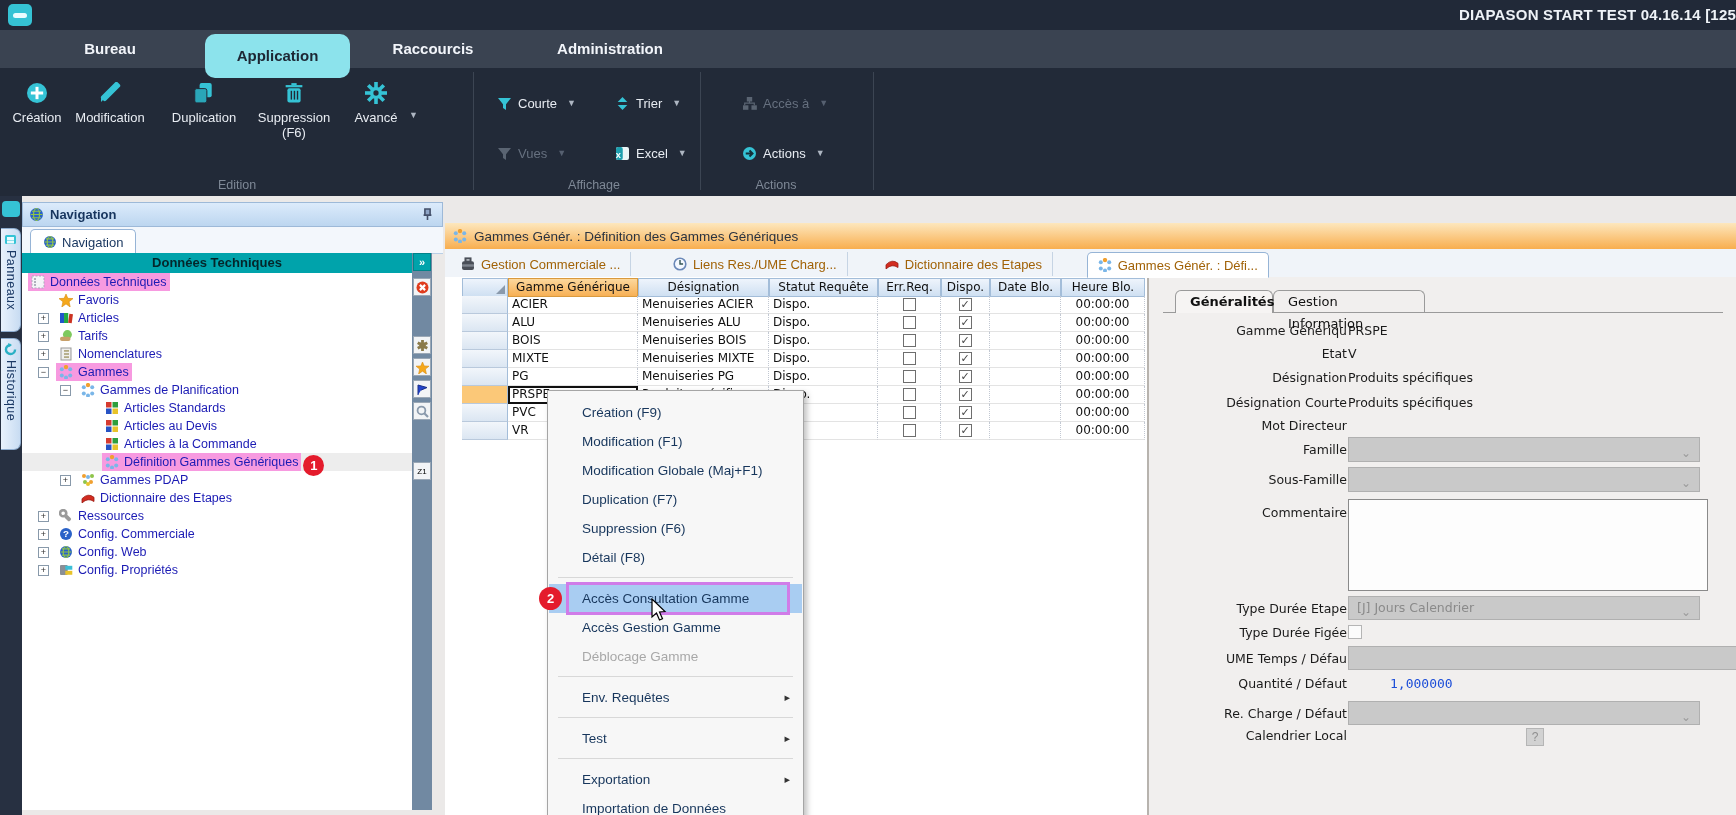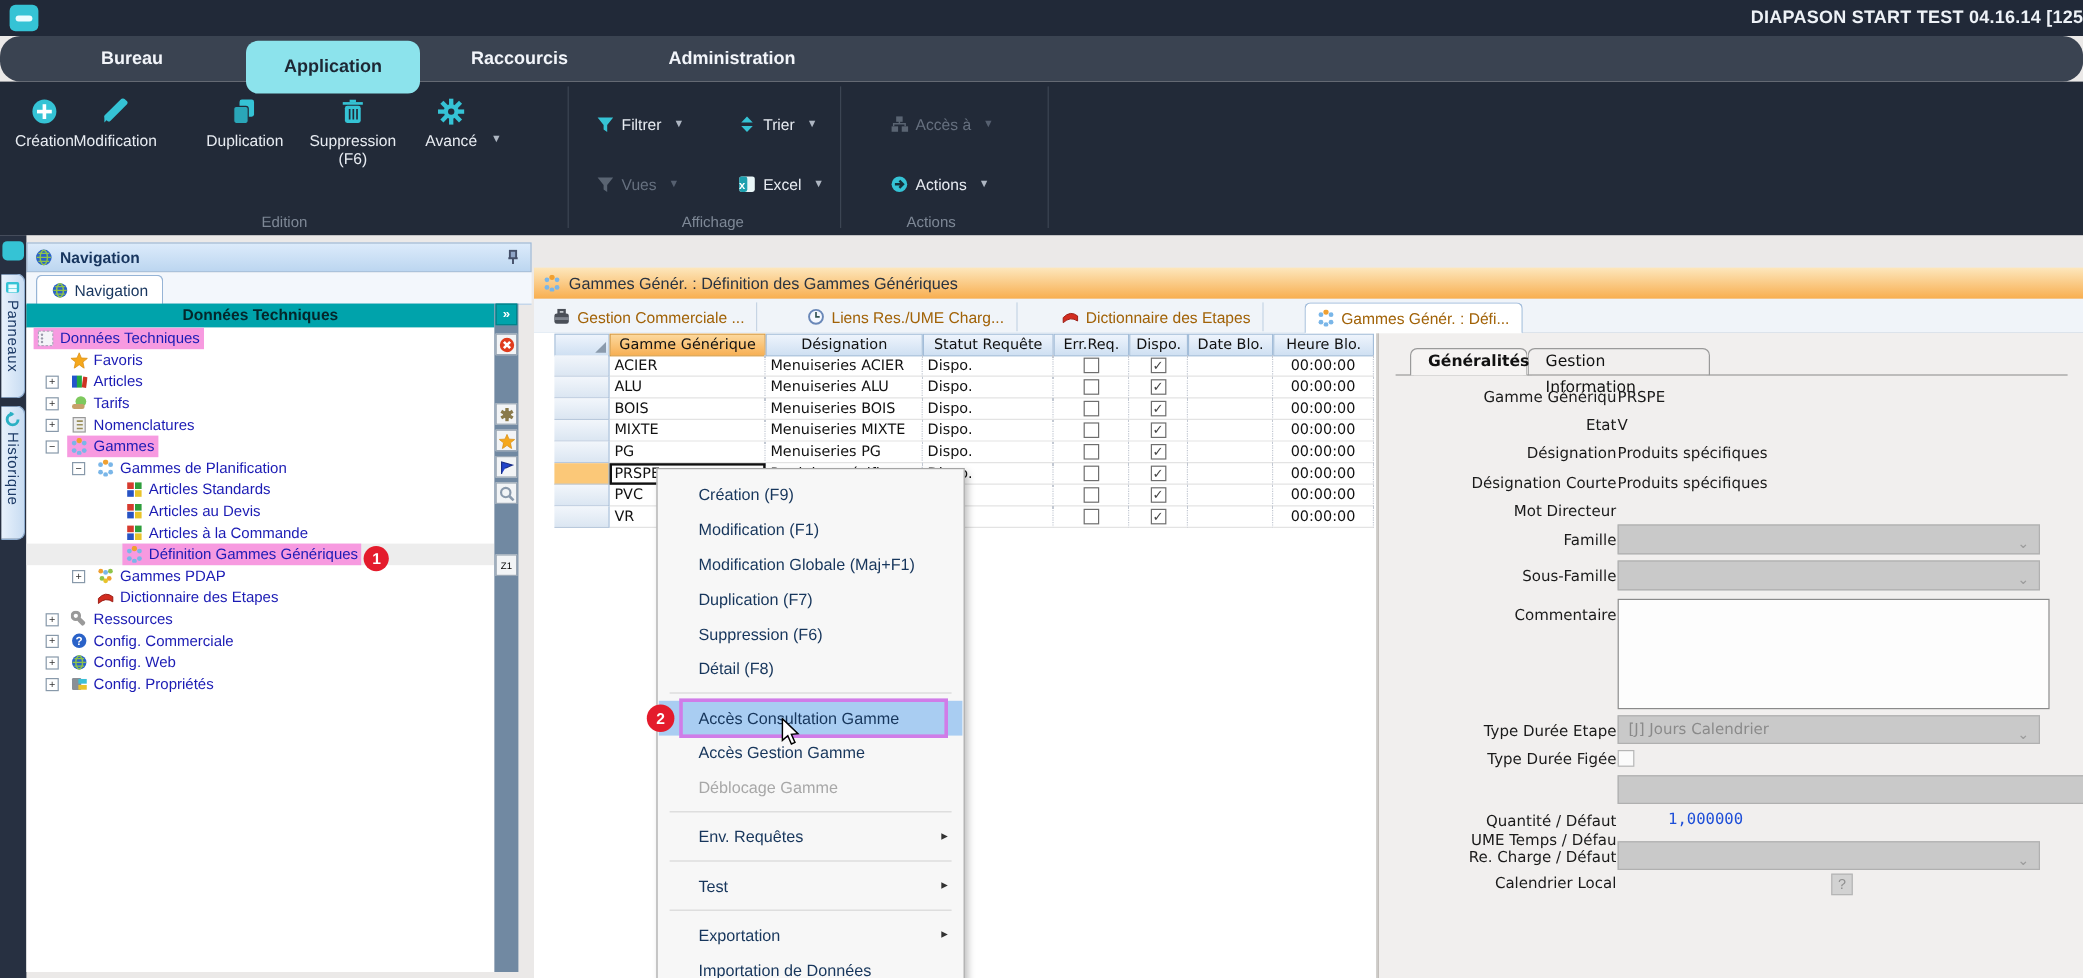--- a/index.html
+++ b/index.html
@@ -7,21 +7,21 @@
     width:1736px;height:815px;position:relative;overflow:hidden;
     font-family:"Liberation Sans",sans-serif;background:#ebe9e8;
     -webkit-font-smoothing:antialiased;
   }
   .abs{position:absolute;}
   
   #titlebar{left:0;top:0;width:1736px;height:30px;background:#212938;}
   #app-logo{left:8px;top:4px;width:24px;height:22px;background:#35c3d5;border-radius:5px;}
   #app-logo::after{content:"";position:absolute;left:5px;top:9px;width:14px;height:5px;background:#eafcff;border-radius:3px;}
   #title-text{right:0px;top:6px;color:#eef2f7;font-size:15px;font-weight:bold;letter-spacing:.2px;white-space:nowrap;}
-  #menubar{left:0;top:30px;width:1736px;height:38px;background:#3a4351;border-radius:17px;}
+  #menubar{left:0;top:30px;width:1736px;height:38px;background:#3a4351;}
   .mtab{position:absolute;top:0;height:38px;line-height:38px;color:#f2f5fa;font-weight:bold;font-size:15px;text-align:center;cursor:default;}
   .mtab.active{background:#8ce3ec;color:#1d2734;border-radius:10px;height:44px;line-height:44px;top:4px;z-index:5;}
   #ribbon{left:0;top:68px;width:1736px;height:128px;background:#222a38;}
   .rsep{position:absolute;top:4px;width:1px;height:118px;background:#3c4553;}
   .rgroup-label{position:absolute;bottom:4px;color:#7e8896;font-size:12.5px;text-align:center;}
   .bigbtn{position:absolute;top:14px;text-align:center;color:#e8ecf2;font-size:13px;cursor:default;}
   .bigbtn .bic{display:block;margin:0 auto 6px auto;width:22px;height:22px;}
   .smallbtn{position:absolute;height:26px;display:flex;align-items:center;gap:6px;color:#e8ecf2;font-size:13px;cursor:default;}
   .smallbtn.dim{color:#66707f;}
   .caret{font-size:9px;color:#aeb6c2;margin-left:4px;}
@@ -108,21 +108,21 @@
     <div class="bigbtn" style="left: 6px; width: 62px;">
       <span class="ic bic">
         <svg width="22" height="22" viewBox="0 0 22 22">
           <circle cx="11" cy="11" r="10" fill="#35c3d5"></circle>
           <rect x="9.5" y="4.84" width="3" height="12.32" fill="#fff"></rect>
           <rect x="4.84" y="9.5" width="12.32" height="3" fill="#fff"></rect>
         </svg>
       </span>
       <div>Création</div>
     </div>
-    <div class="bigbtn" style="left: 52px; width: 88px;">
+    <div class="bigbtn" style="left: 66px; width: 88px;">
       <span class="ic bic">
         <svg width="22" height="22" viewBox="0 0 22 22">
           <rect x="7.04" y="-2" width="6.6" height="23.1" rx="2" fill="#35c3d5" transform="rotate(45 11 11)"></rect>
           <path d="M2 20 L6 16 L2 16 Z" fill="#35c3d5"></path>
         </svg>
       </span>
       <div>Modification</div>
     </div>
     <div class="bigbtn" style="left: 160px; width: 88px;">
       <span class="ic bic">
@@ -168,21 +168,21 @@
       <div>Avancé</div>
       <span class="caret" style="position: absolute; right: -6px; top: 28px;">▼</span>
     </div>
     <div class="rgroup-label" style="left: 514px; width: 160px;">Affichage</div>
     <div class="smallbtn" style="left: 497px; top: 22px;">
       <span class="ic">
         <svg width="15" height="15" viewBox="0 0 15 15">
           <path d="M1 2 L14 2 L9 8.25 L9 14 L6 12 L6 8.25 Z" fill="#35c3d5"></path>
         </svg>
       </span>
-      <span>Filtrer</span>
+      <span>Courte</span>
       <span class="caret">▼</span>
     </div>
     <div class="smallbtn" style="left: 615px; top: 22px;">
       <span class="ic">
         <svg width="15" height="15" viewBox="0 0 15 15">
           <path d="M7.5 1 L12.299999999999999 6 L2.6999999999999997 6 Z" fill="#35c3d5"></path>
           <path d="M7.5 14 L12.299999999999999 9 L2.6999999999999997 9 Z" fill="#35c3d5"></path>
         </svg>
       </span>
       <span>Trier</span>
@@ -737,21 +737,21 @@
     <div class="flabel" style="left: 14px; top: 195px; width: 184px;">Sous-Famille</div>
     <div class="fselect" style="left: 199px; top: 190px; width: 352px; height: 25px;">
       <span class="chev">⌄</span>
     </div>
     <div class="flabel" style="left: 14px; top: 228px; width: 184px;">Commentaire</div>
     <div class="ftextarea" style="left: 199px; top: 222px; width: 360px; height: 92px;"></div>
     <div class="flabel" style="left: 14px; top: 324px; width: 184px;">Type Durée Etape</div>
     <div class="fselect" style="left: 199px; top: 319px; width: 352px; height: 24px;">[J] Jours Calendrier<span class="chev">⌄</span></div>
     <div class="flabel" style="left: 14px; top: 348px; width: 184px;">Type Durée Figée</div>
     <div class="fcheck" style="left: 199px; top: 348px;"></div>
-    <div class="flabel" style="left: 14px; top: 374px; width: 184px; margin-top: 41px;">UME Temps / Défau</div>
+    <div class="flabel" style="left: 14px; top: 374px; width: 184px;">UME Temps / Défau</div>
     <div class="fselect" style="left: 199px; top: 369px; width: 390px; height: 24px;"></div>
     <div class="flabel" style="left: 14px; top: 399px; width: 184px;">Quantité / Défaut</div>
     <div class="fvalue fmono" style="left: 241px; top: 399px;">1,000000</div>
     <div class="flabel" style="left: 14px; top: 429px; width: 184px;">Re. Charge / Défaut</div>
     <div class="fselect" style="left: 199px; top: 424px; width: 352px; height: 24px;">
       <span class="chev">⌄</span>
     </div>
     <div class="flabel" style="left: 14px; top: 451px; width: 184px;">Calendrier Local</div>
     <div class="fhelp" style="left: 377px; top: 451px;">?</div>
   </div>

